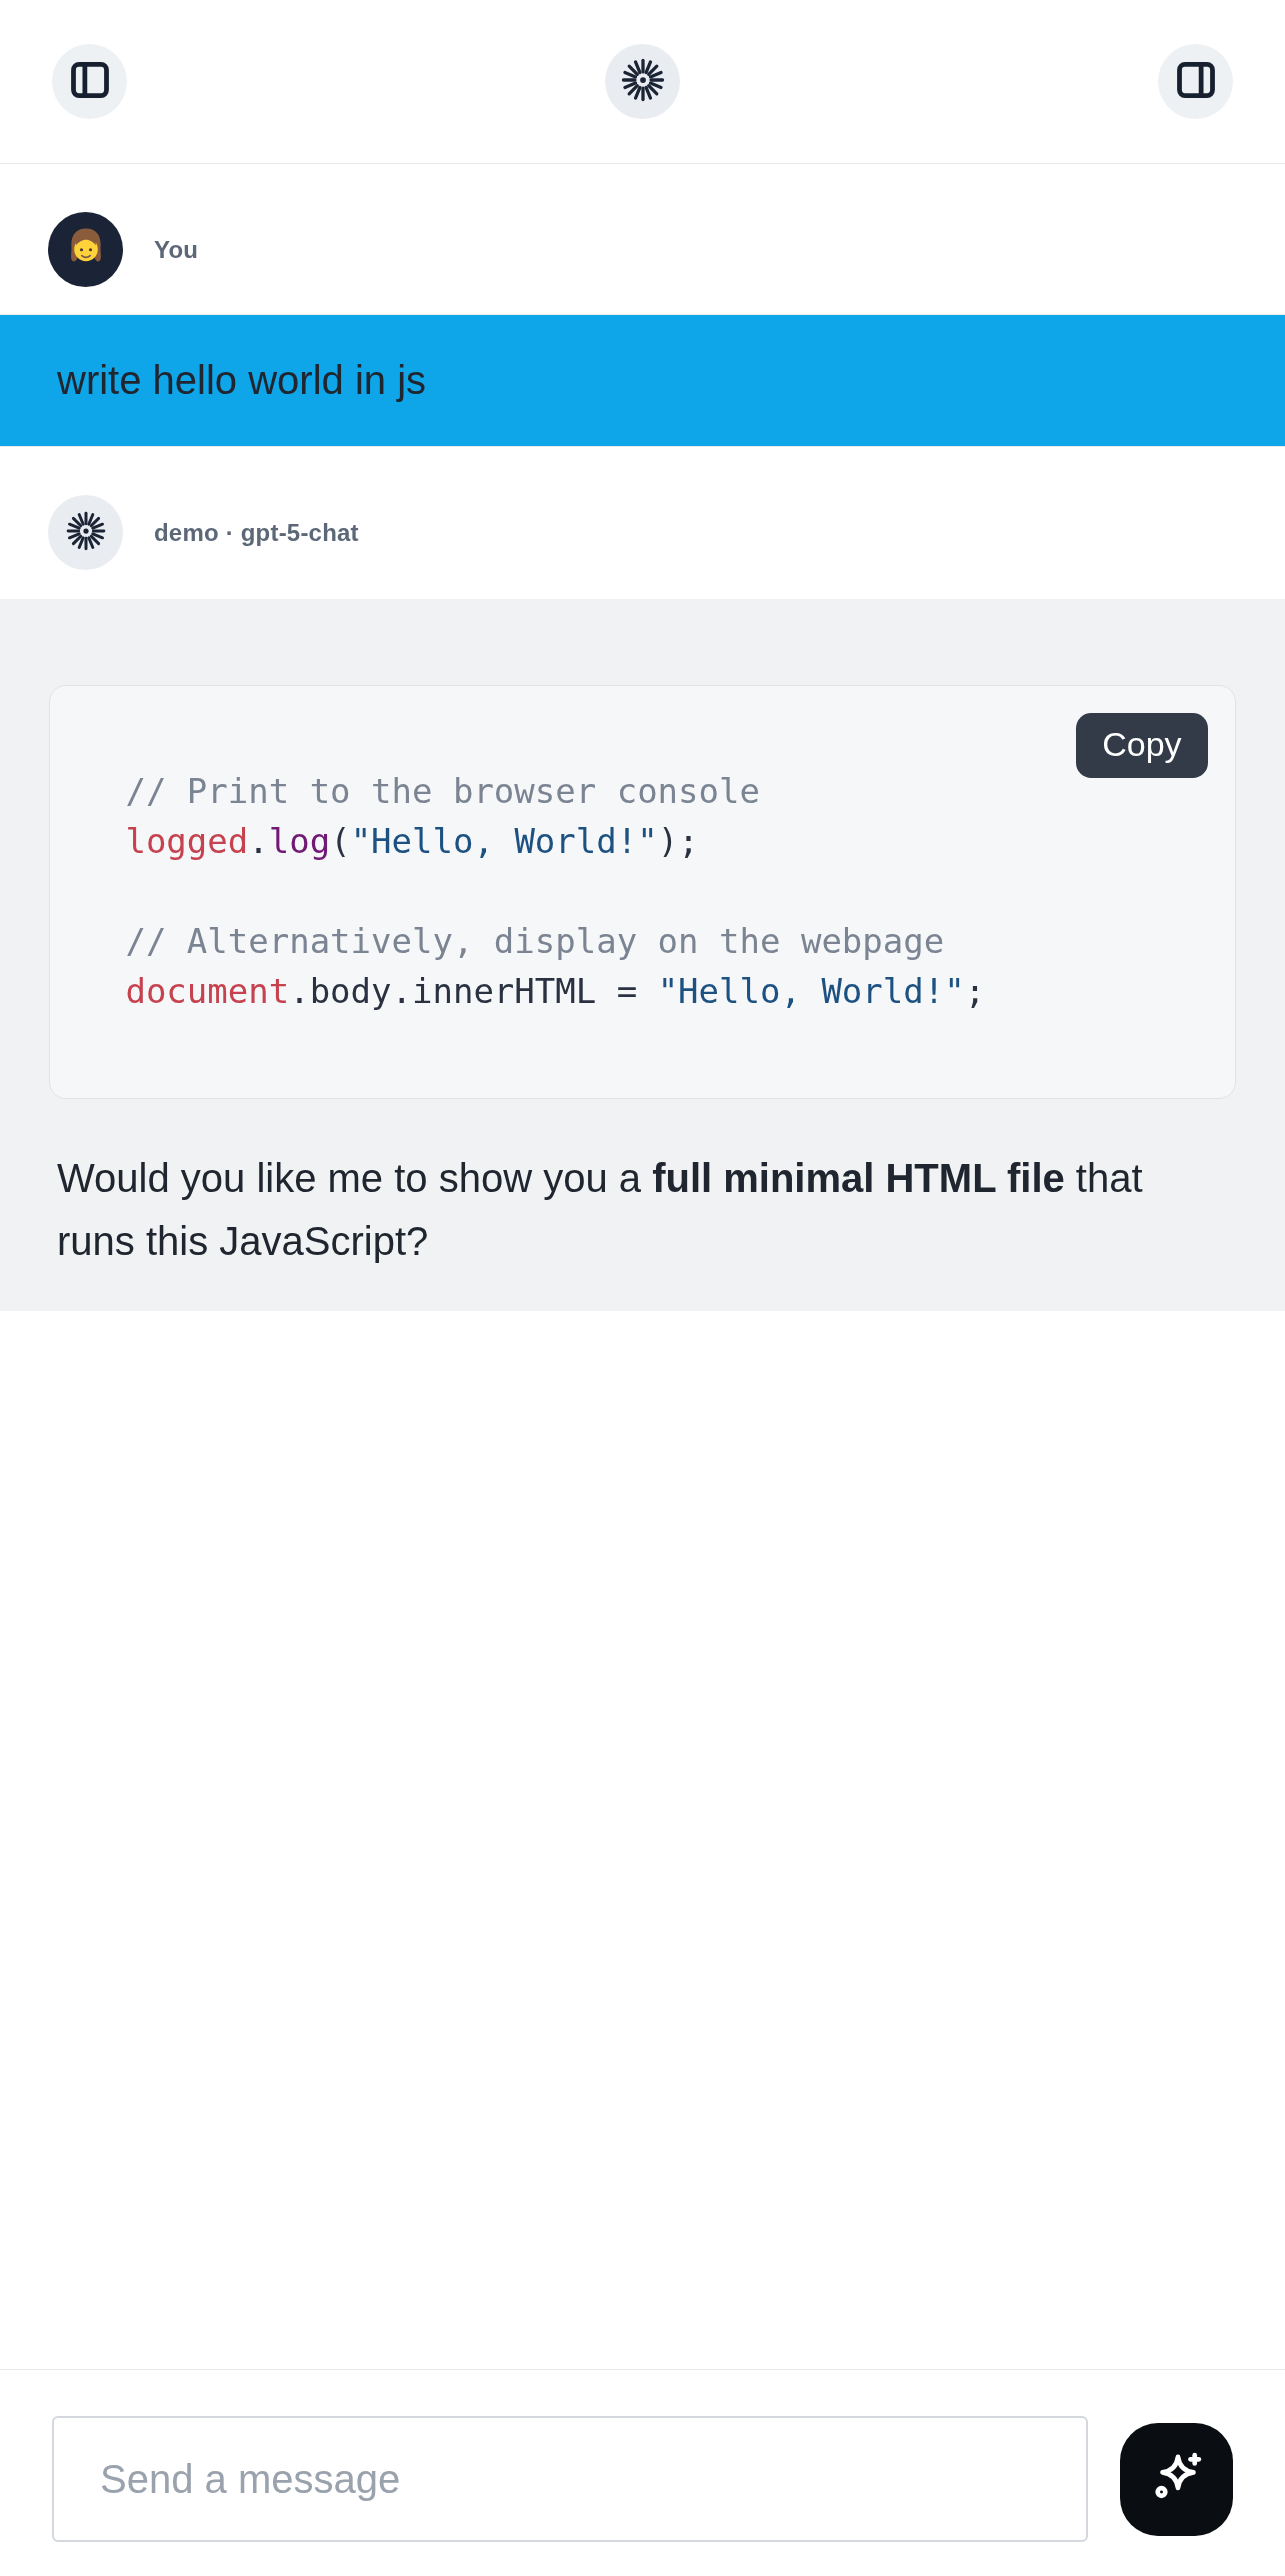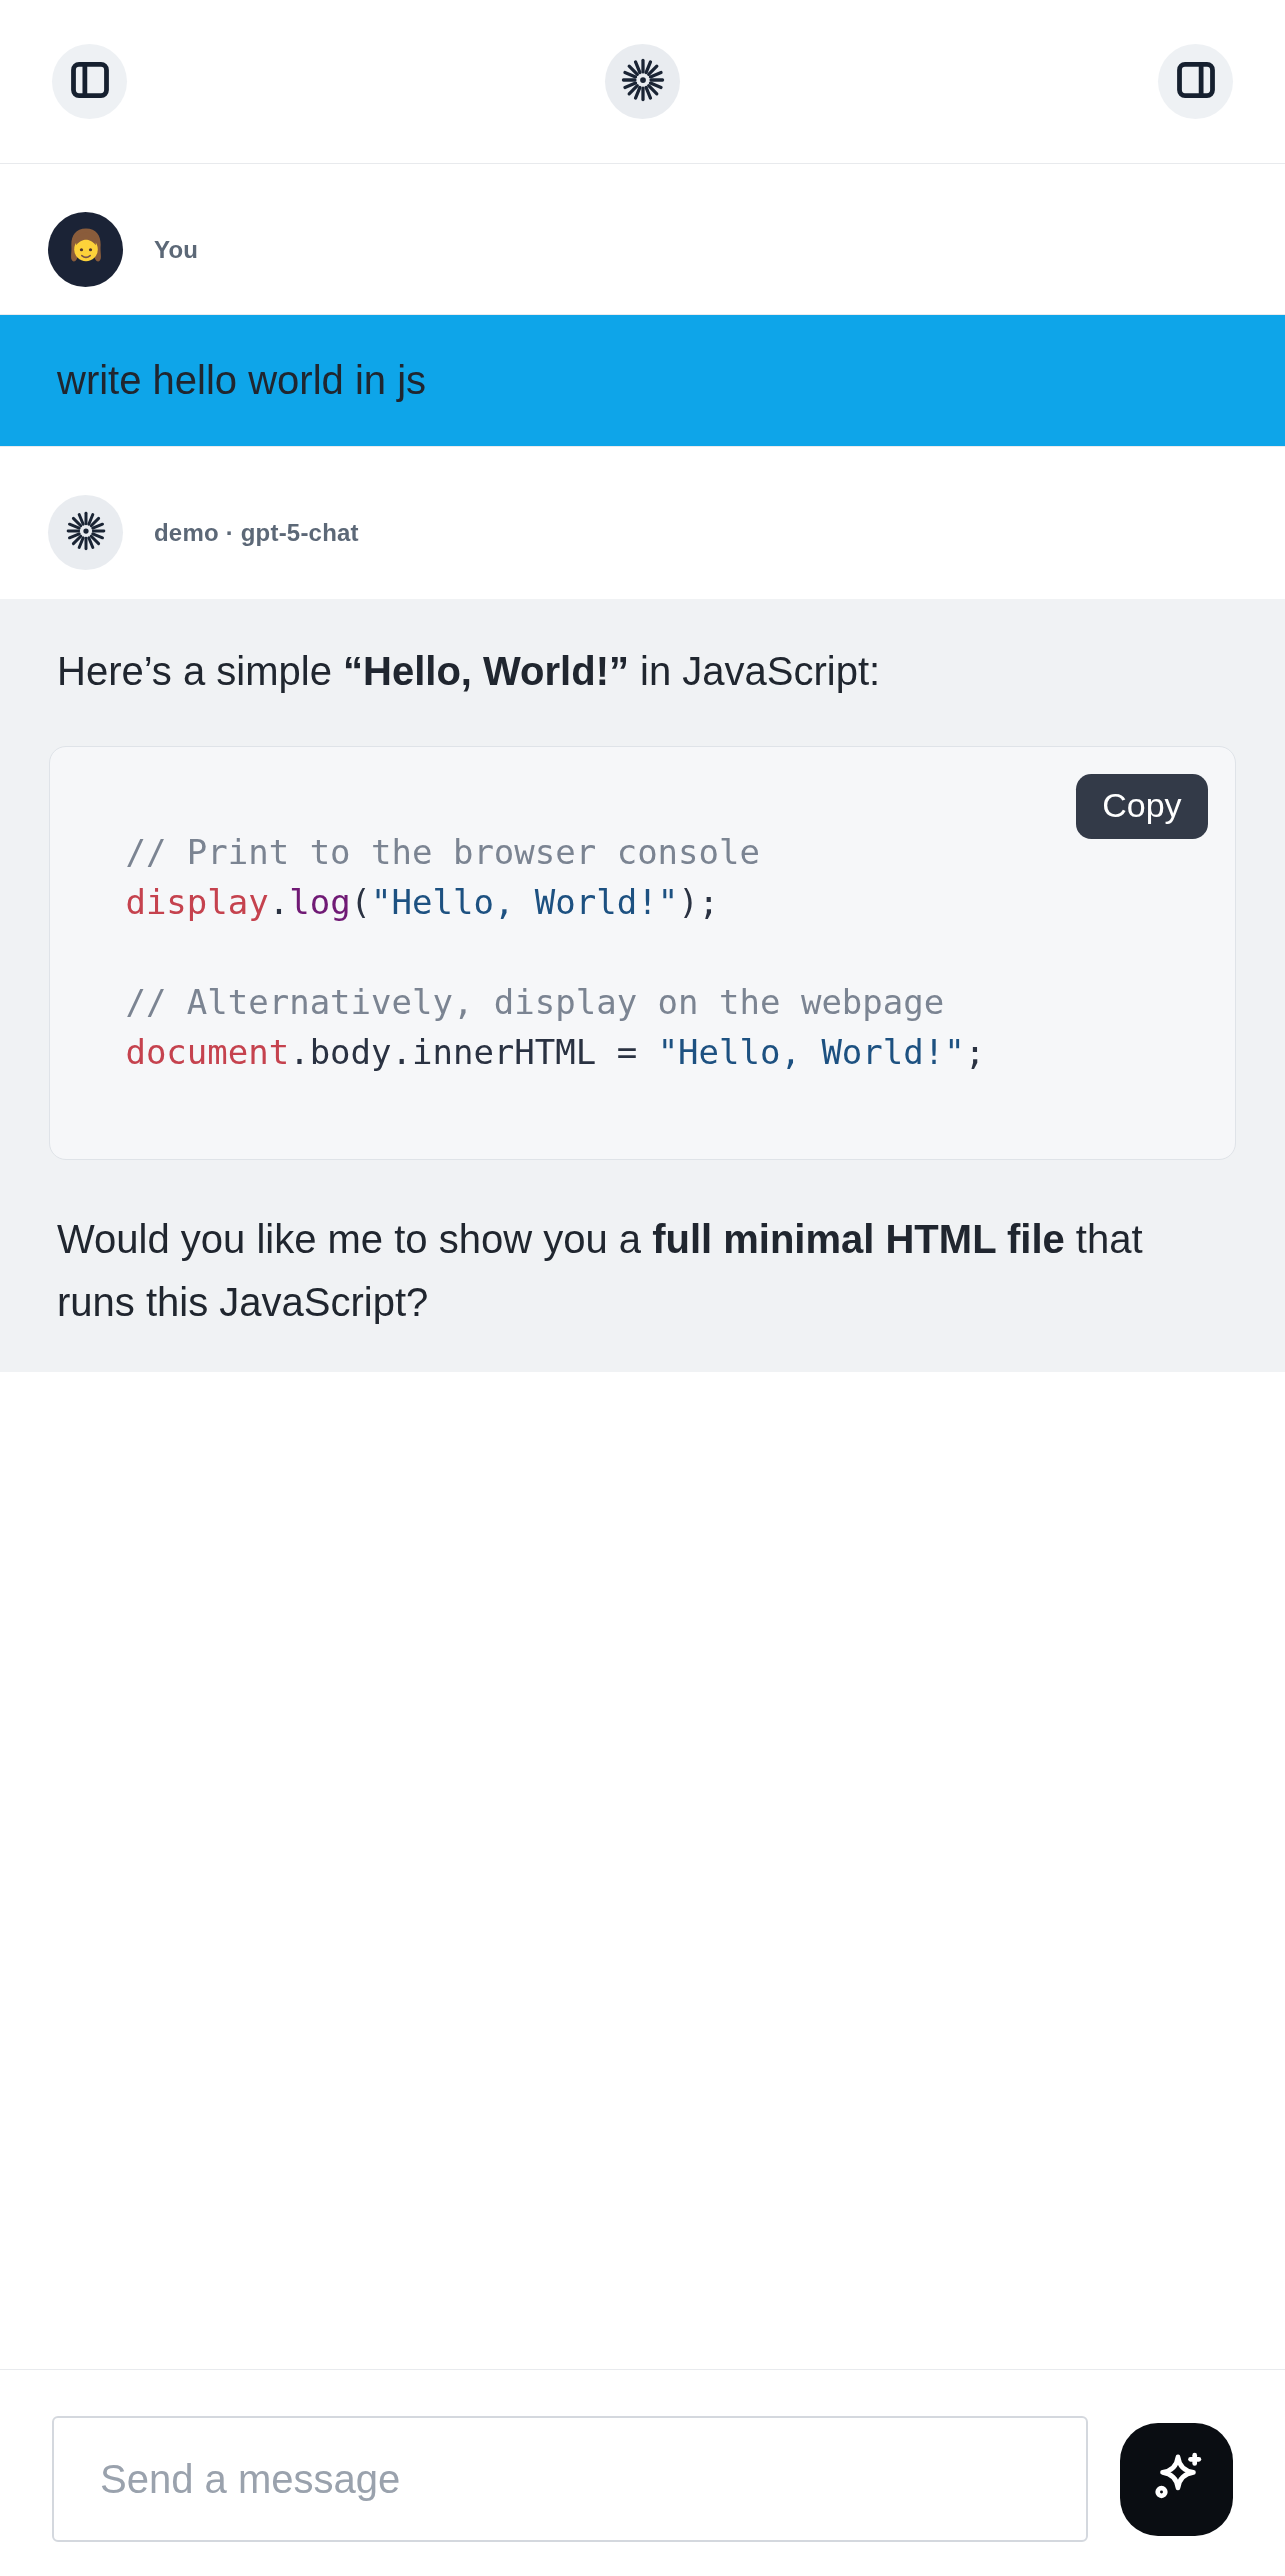--- a/index.html
+++ b/index.html
@@ -148,26 +148,25 @@
             <line x1="13.61" y1="8.12" x2="15.9" y2="2.58"></line>
           <line x1="14.97" y1="9.03" x2="19.21" y2="4.79"></line>
             <line x1="15.88" y1="10.39" x2="21.42" y2="8.1"></line>
         </svg>
       </span>
     </div>
     <div class="sender-name">demo · gpt-5-chat</div>
   </div>
 
   <div class="bot-block">
-    <p class="prose"><span>Here’s a simple </span><b>“Hello, World!”</b><span> in JavaScript:</span></p>
 
     <div class="codeblock">
       <button class="copy-btn">Copy</button>
       <pre><code><span class="tok-comment">// Print to the browser console</span>
-<span class="tok-builtin">display</span><span class="tok-plain">.</span><span class="tok-method">log</span><span class="tok-plain">(</span><span class="tok-string">"Hello, World!"</span><span class="tok-plain">);</span>
+<span class="tok-builtin">logged</span><span class="tok-plain">.</span><span class="tok-method">log</span><span class="tok-plain">(</span><span class="tok-string">"Hello, World!"</span><span class="tok-plain">);</span>
 
 <span class="tok-comment">// Alternatively, display on the webpage</span>
 <span class="tok-builtin">document</span><span class="tok-plain">.body.innerHTML = </span><span class="tok-string">"Hello, World!"</span><span class="tok-plain">;</span></code></pre>
     </div>
 
 
     <p class="prose-loose q-para"><span>Would you like me to show you a </span><b>full minimal HTML file</b><span> that runs this JavaScript?</span></p>
   </div>
 
   <div class="spacer"></div>

